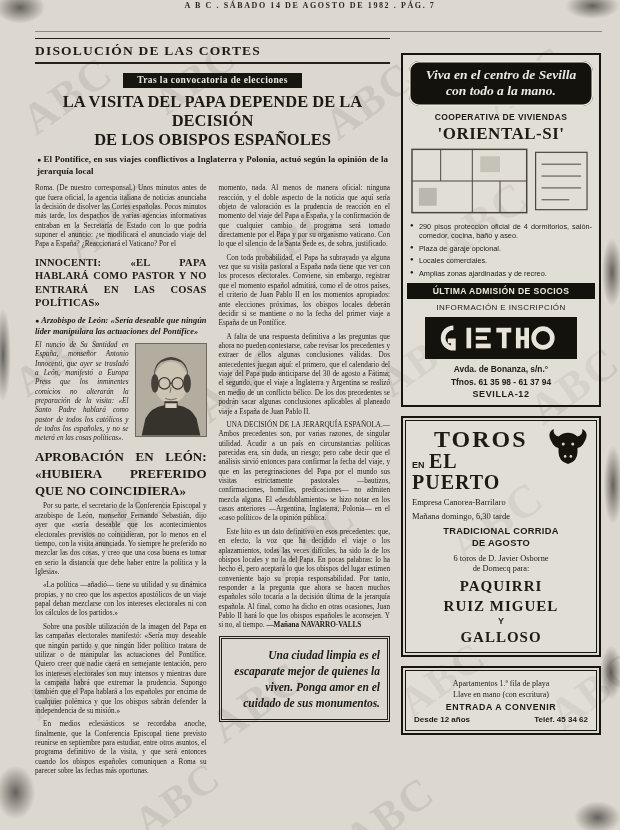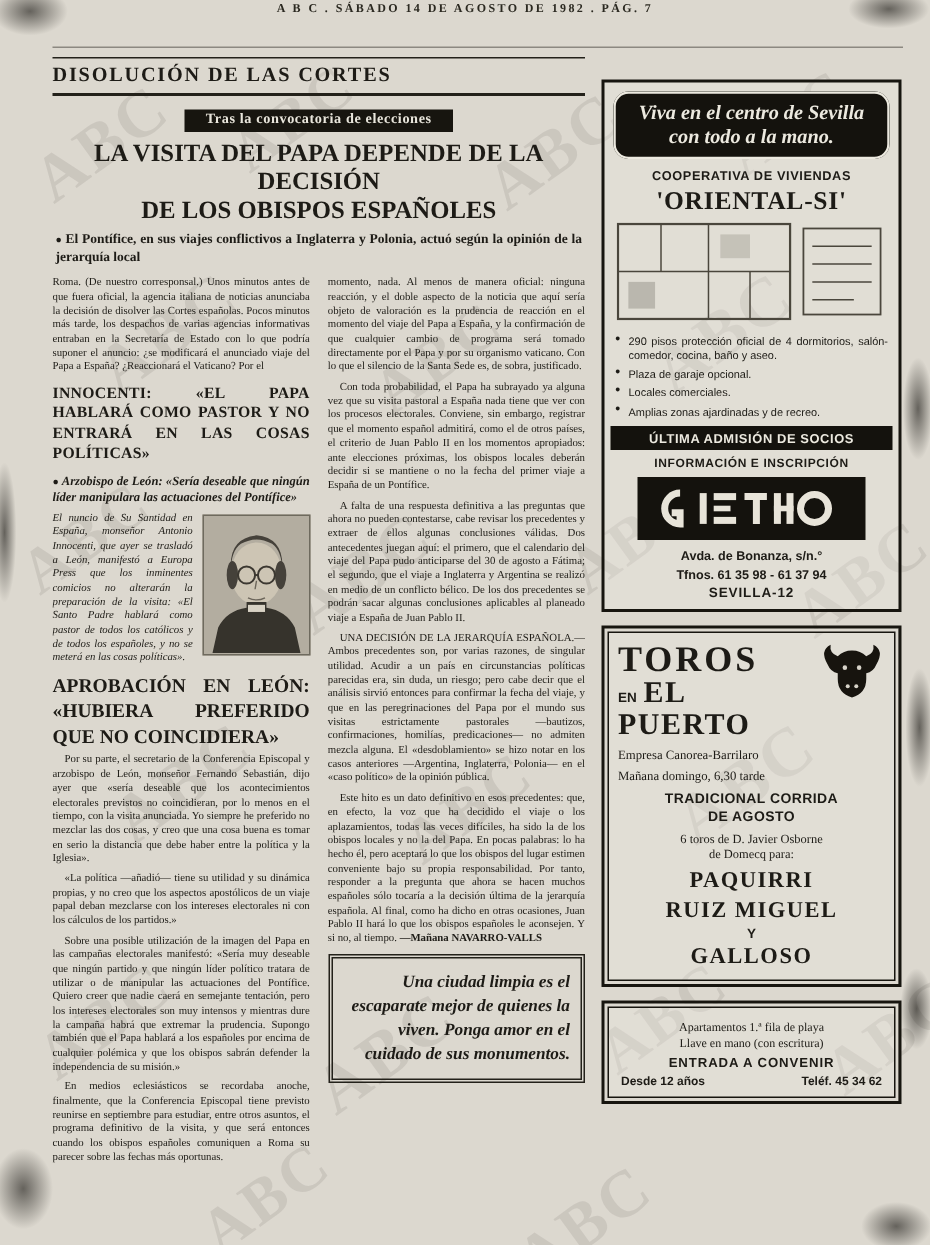--- a/index.html
+++ b/index.html
@@ -80,29 +80,29 @@
                      font-family:"Liberation Serif", serif; }
   .coop-label { text-align:center; font-size:8.5px; font-weight:bold; margin-top:6px; letter-spacing:.4px; }
   .coop-name  { text-align:center; font-size:17px; font-weight:bold; letter-spacing:.5px;
                 margin:2px 0 4px; font-family:"Liberation Serif", serif; }
   .plan { text-align:center; margin:2px 0 4px; }
   .features { list-style:none; font-size:7.3px; line-height:1.3; margin:2px 1px 5px; }
   .features li { position:relative; padding-left:9px; margin-bottom:3px; text-align:justify; }
   .features li::before { content:"●"; position:absolute; left:0; top:0; font-size:6px; }
   .admission { background:#14120d; color:#ece9df; text-align:center; font-weight:bold;
                font-size:8.6px; letter-spacing:.4px; padding:3px 2px; margin:3px -2px 4px; }
-  .info-line { text-align:center; font-weight:bold; font-size:8px; letter-spacing:.4px; }
+  .info-line { text-align:center; font-weight:normal; font-size:8px; letter-spacing:.4px; }
   .logo-box { background:#14120d; height:42px; margin:5px 16px;
               display:flex; align-items:center; justify-content:center; }
   .addr { text-align:center; font-weight:bold; font-size:8.4px; margin-top:3px; }
   .city { text-align:center; font-weight:bold; font-size:9px; letter-spacing:.6px; margin-top:2px; }
 
   .toros-head { position:relative; padding-right:48px; }
   .toros-t1 { font-family:"Liberation Serif",serif; font-size:24px; font-weight:bold;
-              letter-spacing:2px; line-height:1; }
+              letter-spacing:2px; line-height:1;margin-left:22px; }
   .toros-en { font-size:9px; font-weight:bold; }
   .toros-t2 { font-family:"Liberation Serif",serif; font-size:20px; font-weight:bold;
               letter-spacing:1px; line-height:1.05; display:inline; }
   .bull { position:absolute; right:0; top:0; }
   .toros-line { text-align:left; font-size:8.5px; margin-top:4px;
                 font-family:"Liberation Serif",serif; }
   .toros-event { text-align:center; font-size:9.3px; font-weight:bold; letter-spacing:.3px;
                  line-height:1.25; margin-top:5px; }
   .toros-bulls { text-align:center; font-size:8.3px; margin-top:4px; line-height:1.3;
                  font-family:"Liberation Serif",serif; }

